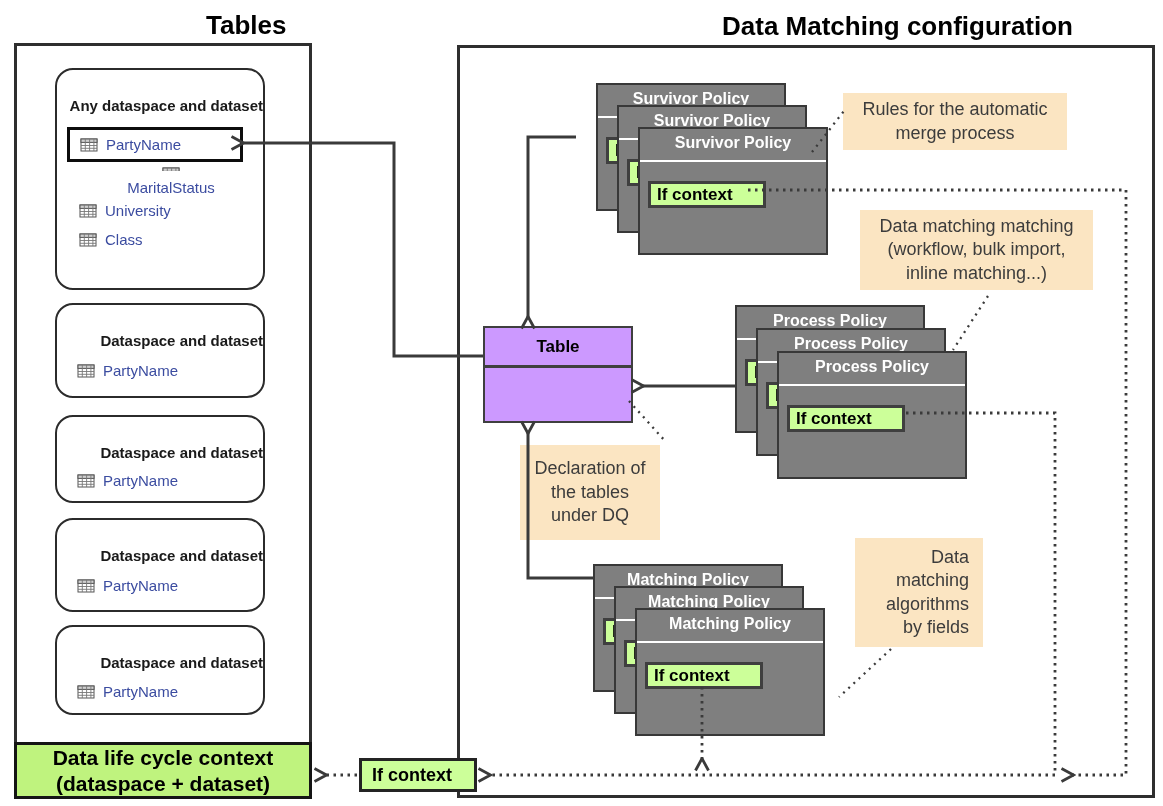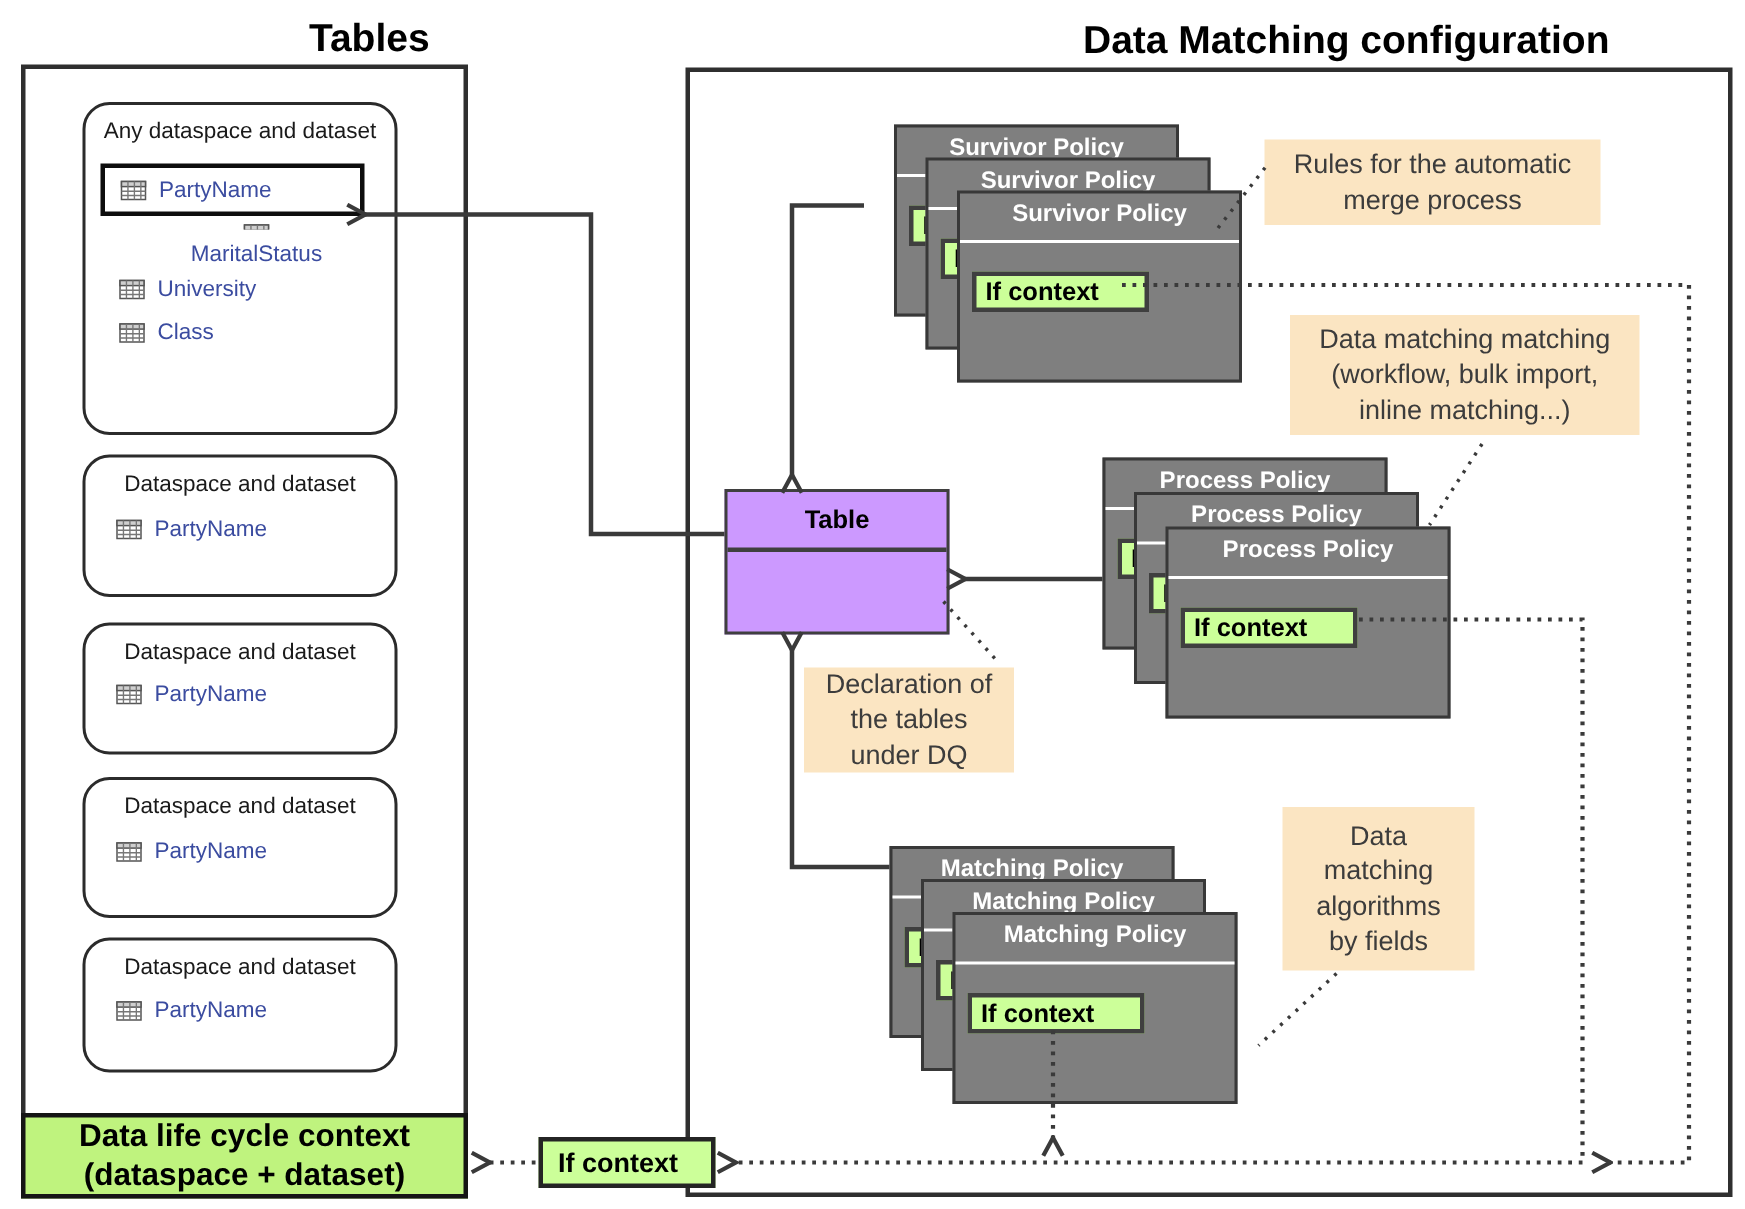--- a/index.html
+++ b/index.html
@@ -5,21 +5,21 @@
   html,body{margin:0;padding:0;background:#fff;}
   body{width:1163px;height:806px;position:relative;font-family:"Liberation Sans",sans-serif;color:#111;overflow:hidden;}
   .abs{position:absolute;box-sizing:border-box;}
 
   
   .container{border:3px solid #2f2f2f;background:#fff;}
   .sec-title{background:#fff;font-weight:bold;font-size:26px;padding:0 10px;z-index:10;white-space:nowrap;color:#000;}
 
   
   .group-box{left:55px;width:210px;border:2px solid #2b2b2b;border-radius:18px;background:#fff;z-index:3;}
-  .group-title{font-weight:normal;font-size:15px;text-align:center;line-height:1.28;padding-top:8px;color:#1a1a1a;}
+  .group-title{font-weight:bold;font-size:15px;text-align:right;line-height:1.28;padding-top:26px;color:#1a1a1a;}
   .trow{display:flex;align-items:center;gap:8px;height:29px;padding-left:22px;font-size:15px;color:#3b4ca0;}
   .hl{border:3px solid #0d0d0d;margin:12px 0 2px 10px;width:170px;}
   .hl .trow{padding-left:10px;height:29px;}
   .footer-box{left:14px;top:742px;width:298px;height:57px;background:#bff37e;border:3px solid #151515;z-index:6;
               display:flex;align-items:center;justify-content:center;text-align:center;
               font-weight:bold;font-size:21px;line-height:1.2;color:#000;}
 
   
   .card{position:absolute;width:190px;height:128px;background:#7f7f7f;border:2px solid #383838;box-sizing:border-box;}
   .card-title{color:#fff;font-weight:bold;font-size:16px;text-align:center;margin-top:5px;white-space:nowrap;}
@@ -191,22 +191,22 @@
     <div class="chip">If context</div>
   </div>
 </div>
 
 <div class="abs table-box">
   <div class="hdr">Table</div>
 </div>
 
 <div class="abs note" style="left:843px;top:93px;width:224px;height:57px;padding:0 8px;">Rules for the automatic merge process</div>
 <div class="abs note" style="left:860px;top:210px;width:233px;height:80px;padding:0 14px;">Data matching matching (workflow, bulk import, inline matching...)</div>
-<div class="abs note" style="left:536px;top:445px;width:140px;height:70px;padding:0 10px;">Declaration of the tables under DQ</div>
-<div class="abs note" style="left:855px;top:538px;width:128px;height:109px;padding:0 14px;">Data matching algorithms by fields</div>
+<div class="abs note" style="left:520px;top:445px;width:140px;height:95px;padding:0 10px;">Declaration of the tables under DQ</div>
+<div class="abs note" style="left:855px;top:538px;width:128px;height:109px;padding:0 14px;text-align:right;">Data matching algorithms by fields</div>
 
 <div class="abs bottom-chip">If context</div>
 
 <svg class="wires" width="1163" height="806">
   <defs>
     <marker id="arr" markerWidth="18" markerHeight="16" refX="1.5" refY="0" orient="auto" markerUnits="userSpaceOnUse" viewBox="-2 -8 18 16">
       <path d="M12,-6.5 L0,0 L12,6.5" fill="none" stroke="#3a3a3a" stroke-width="2.8"></path>
     </marker>
   </defs>
 

